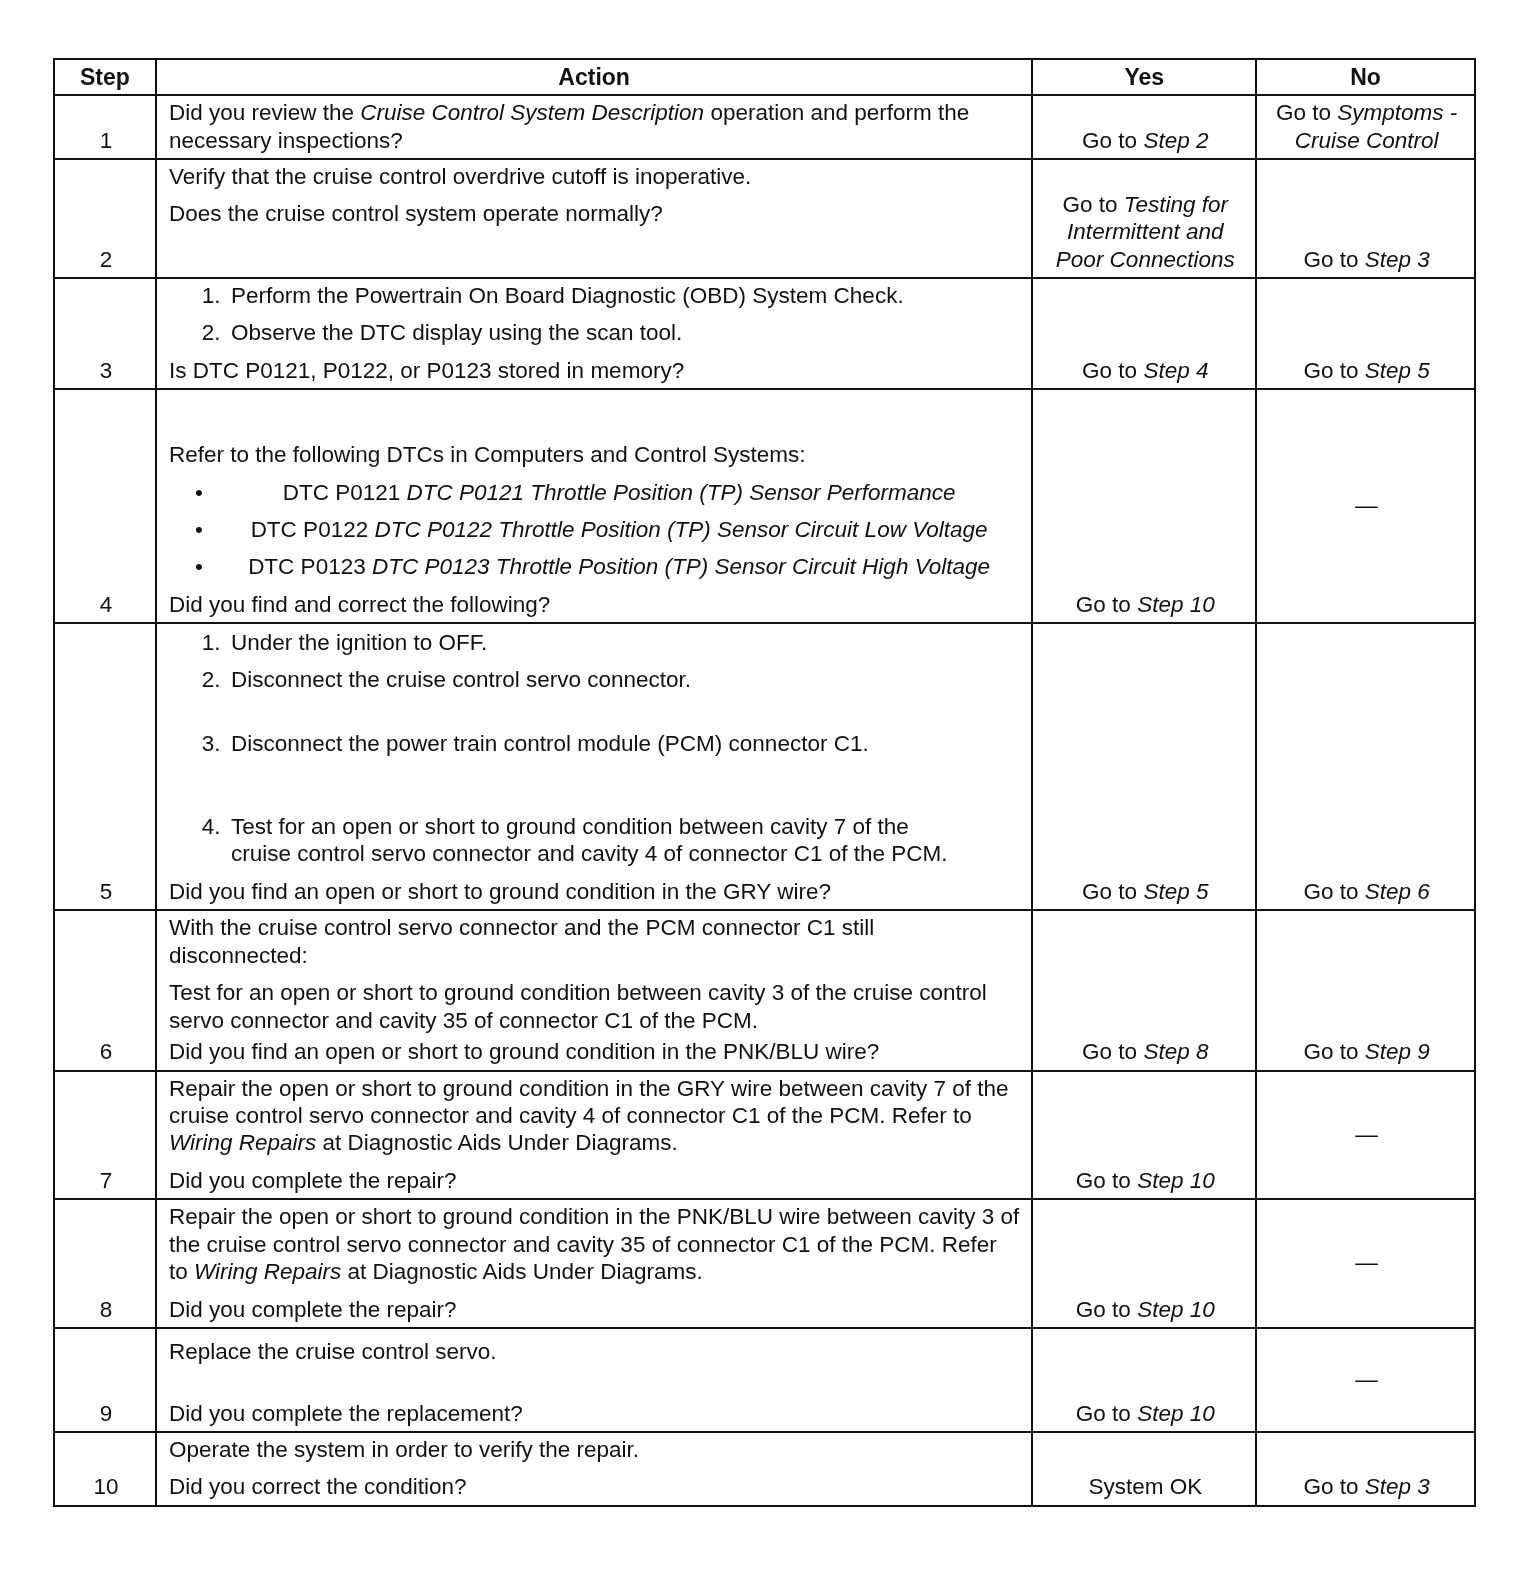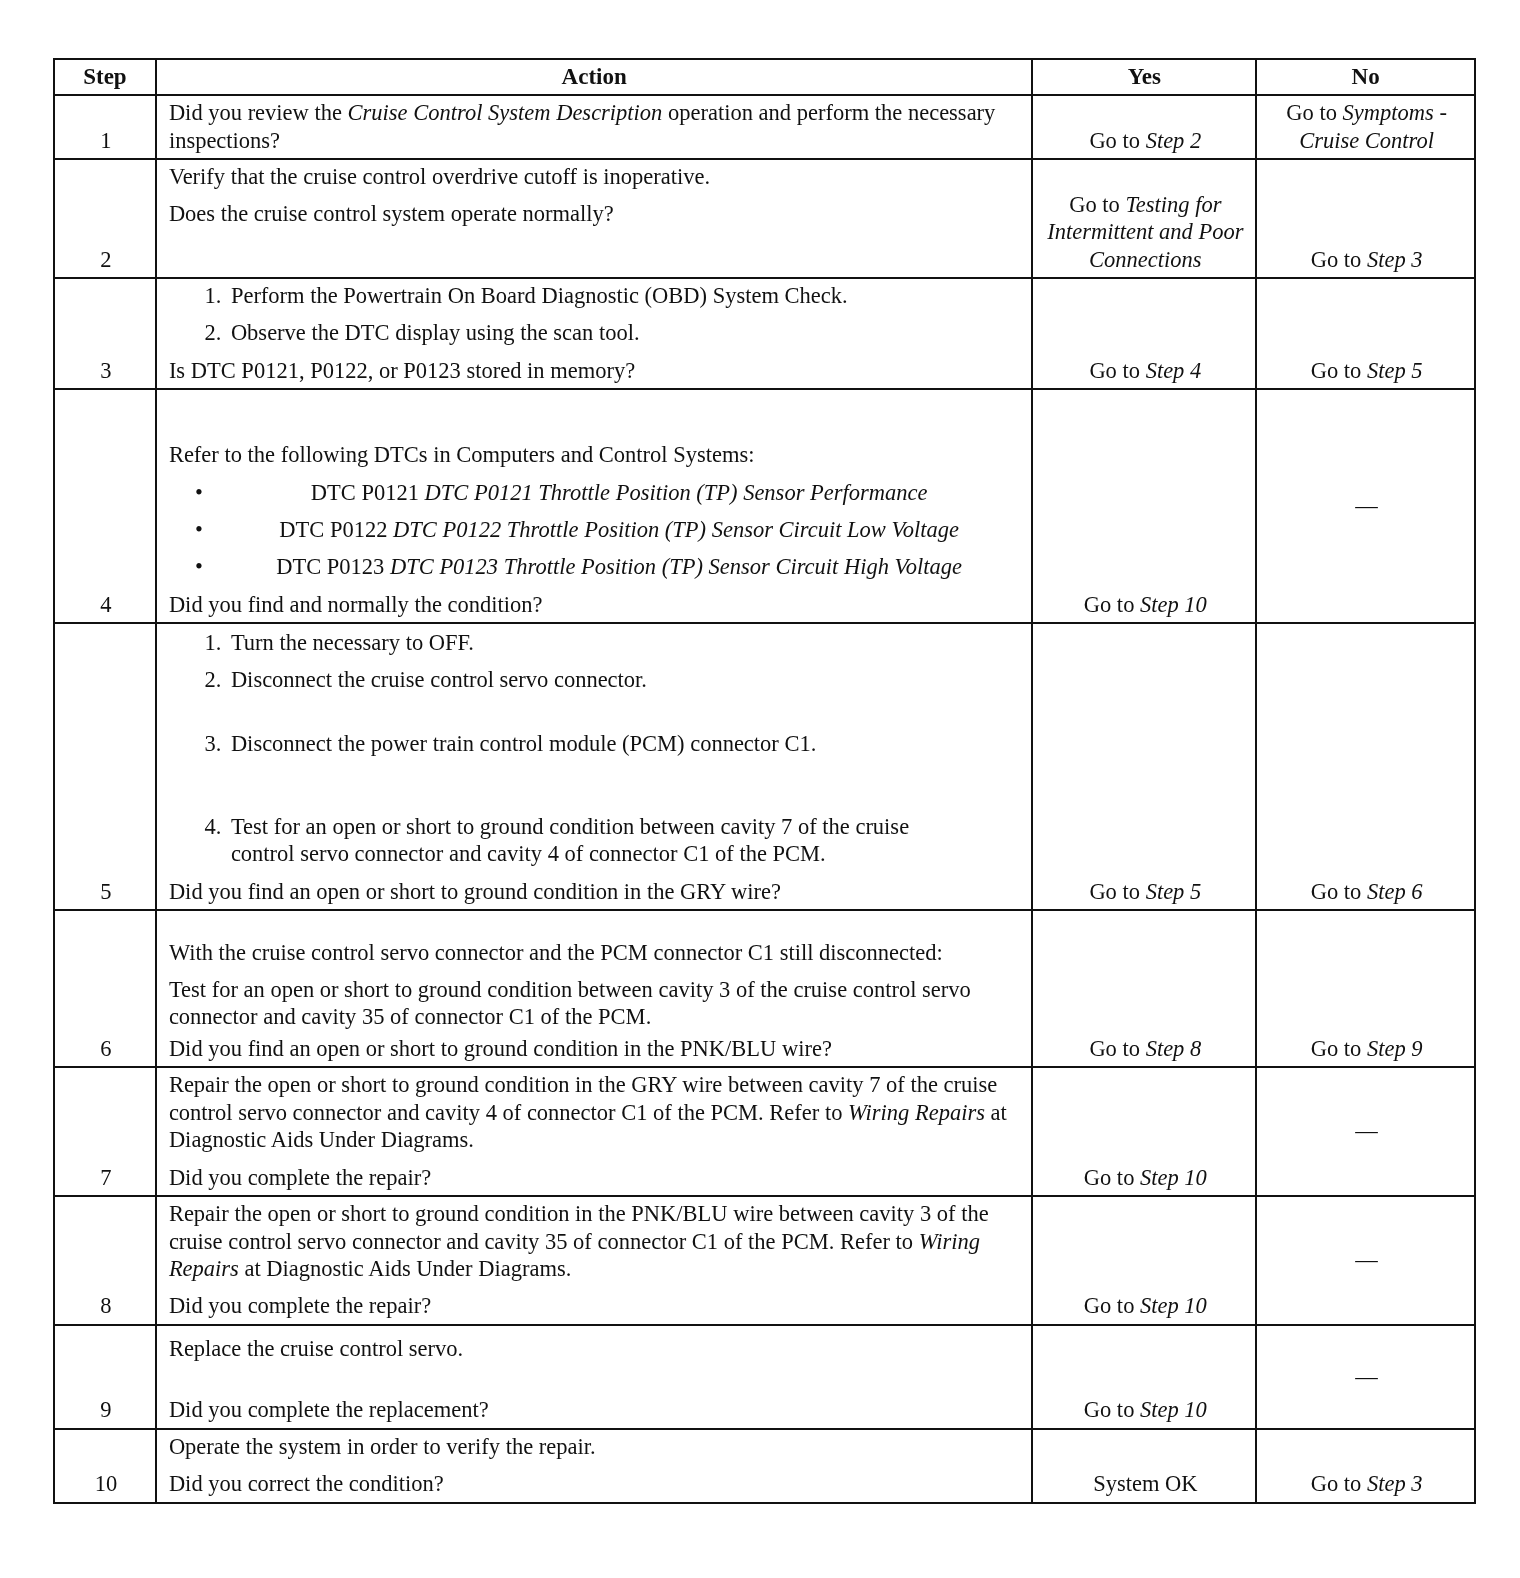--- a/index.html
+++ b/index.html
@@ -2,21 +2,21 @@
 <html><head>
 <meta charset="utf-8">
 <style>
   html, body { margin: 0; padding: 0; background: #ffffff; }
   body { width: 1520px; height: 1578px; position: relative; font-family: "Liberation Sans", sans-serif; color: #111; }
   table.diag {
     position: absolute; left: 53px; top: 58px;
     width: 1423px; border-collapse: collapse;
     font-size: 22.5px; line-height: 1.22;
   }
-  table.diag td, table.diag th { border: 2.5px solid #111; vertical-align: bottom; padding: 3px 10px 4px 12px; font-family: Liberation Serif, serif; }
+  table.diag td, table.diag th { border: 2.5px solid #111; vertical-align: bottom; padding: 3px 10px 4px 12px; }
   table.diag th { font-weight: bold; text-align: center; font-size: 23px; padding: 1px 4px; height: 32px; vertical-align: middle; }
   col.c-step { width: 102px; }
   col.c-action { width: 878px; }
   col.c-yes { width: 224px; }
   col.c-no { width: 219px; }
   td.step { text-align: center; vertical-align: middle; padding: 0; }
   td.def { padding: 4px 18px; vertical-align: middle; height: 30px; }
   td.yes, td.no { text-align: center; padding: 3px 4px 6px; margin-top: 28px; }
   td.no.dash { vertical-align: middle; }
   td.action p { margin: 0 0 10px 0; }
@@ -82,31 +82,31 @@
 
   <tr style="height:234px">
     <td class="step">4</td>
     <td class="action">
       <p>Refer to the following DTCs in Computers and Control Systems:</p>
       <ul class="bullets">
         <li><span>DTC  P0121</span> <span class="i">DTC P0121 Throttle Position (TP) Sensor Performance</span></li>
         <li><span>DTC P0122</span> <span class="i">DTC P0122 Throttle Position (TP) Sensor Circuit Low Voltage</span></li>
         <li><span>DTC P0123</span> <span class="i">DTC P0123 Throttle Position (TP) Sensor Circuit High Voltage</span></li>
       </ul>
-      <p>Did you find and normally the condition?</p>
+      <p>Did you find and correct the following?</p>
     </td>
     <td class="yes"><span>Go to</span> <span class="i">Step 10</span></td>
     <td class="no dash">—</td>
   </tr>
 
   <tr style="height:287px">
     <td class="step">5</td>
     <td class="action">
       <ol class="steps">
-        <li>Turn the necessary to OFF.</li>
+        <li>Under the ignition to OFF.</li>
         <li style="margin-bottom:36px">Disconnect the cruise control servo connector.</li>
         <li style="margin-bottom:56px">Disconnect the power train control module (PCM) connector C1.</li>
         <li style="padding-right:70px">Test for an open or short to ground condition between cavity 7 of the cruise control servo connector and cavity 4 of connector C1 of the PCM.</li>
       </ol>
       <p>Did you find an open or short to ground condition in the GRY wire?</p>
     </td>
     <td class="yes"><span>Go to</span> <span class="i">Step 5</span></td>
     <td class="no"><span>Go to</span> <span class="i">Step 6</span></td>
   </tr>
 

